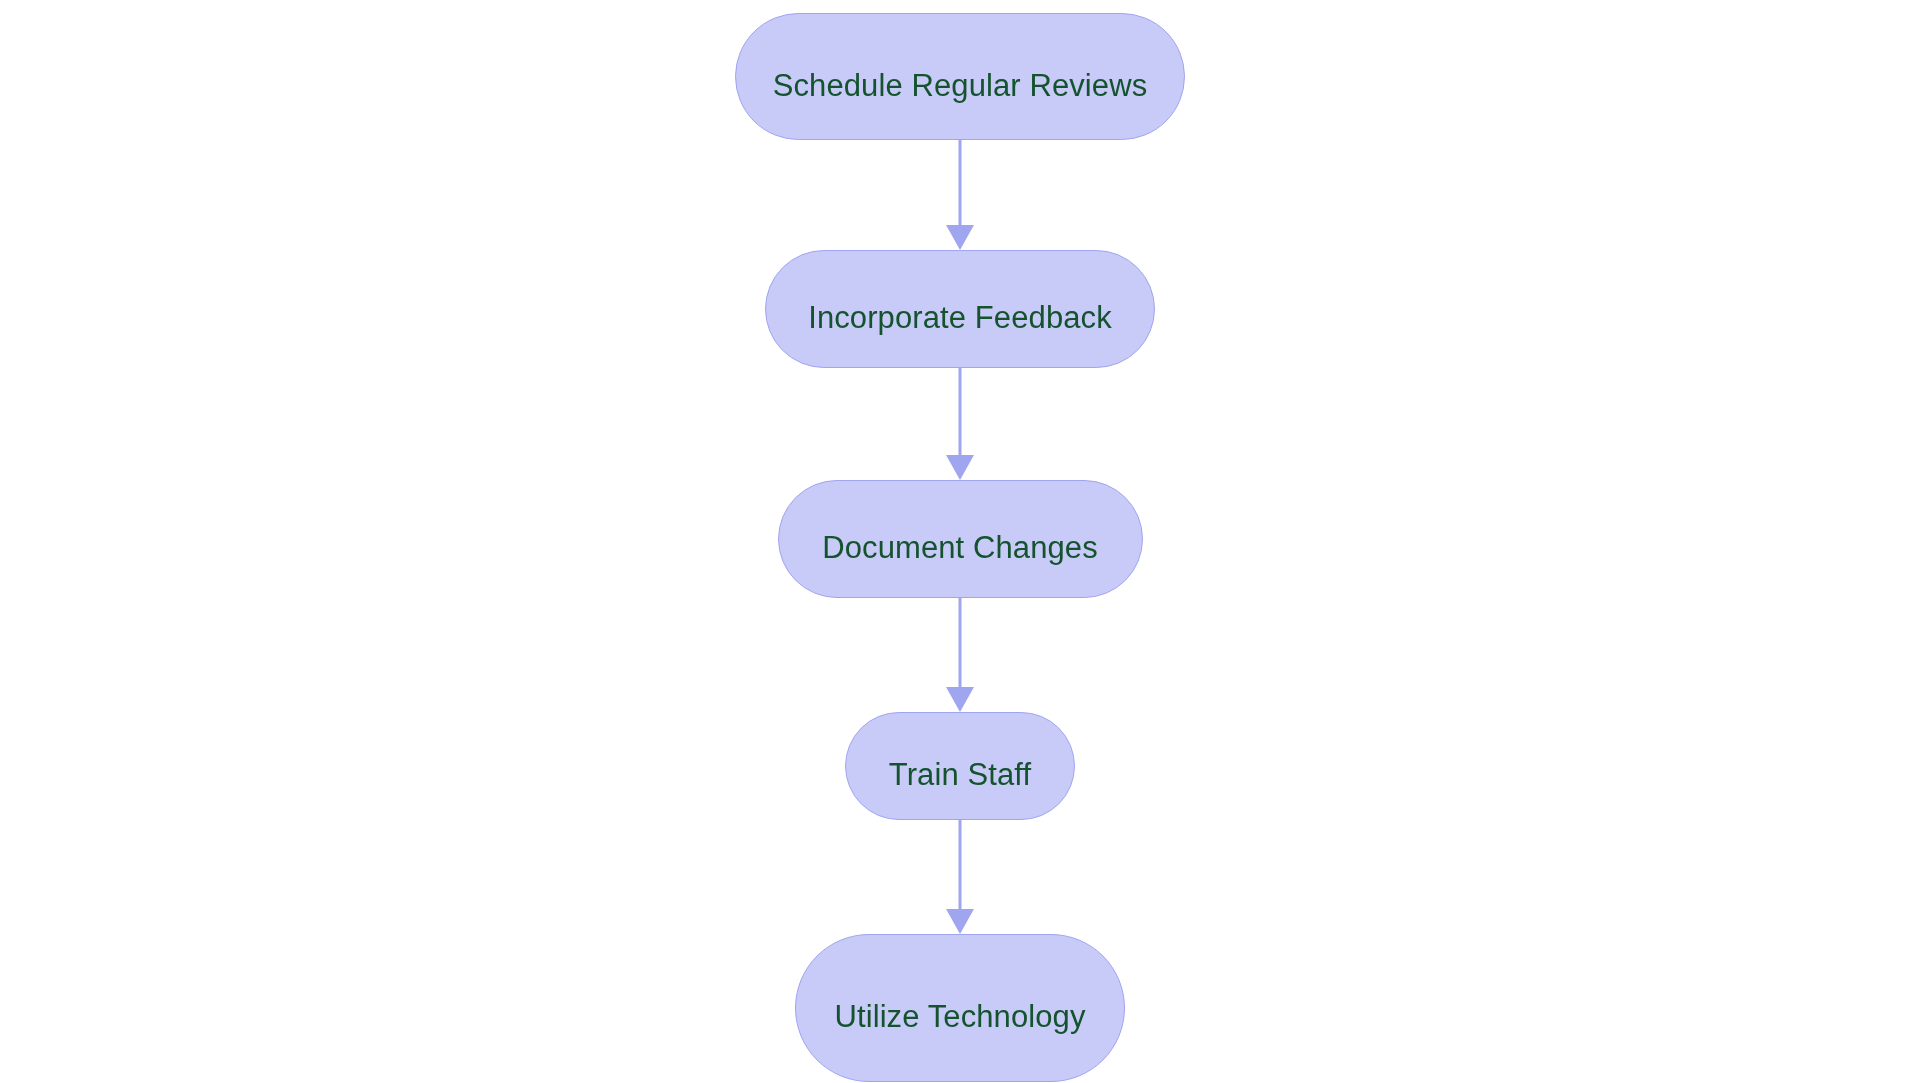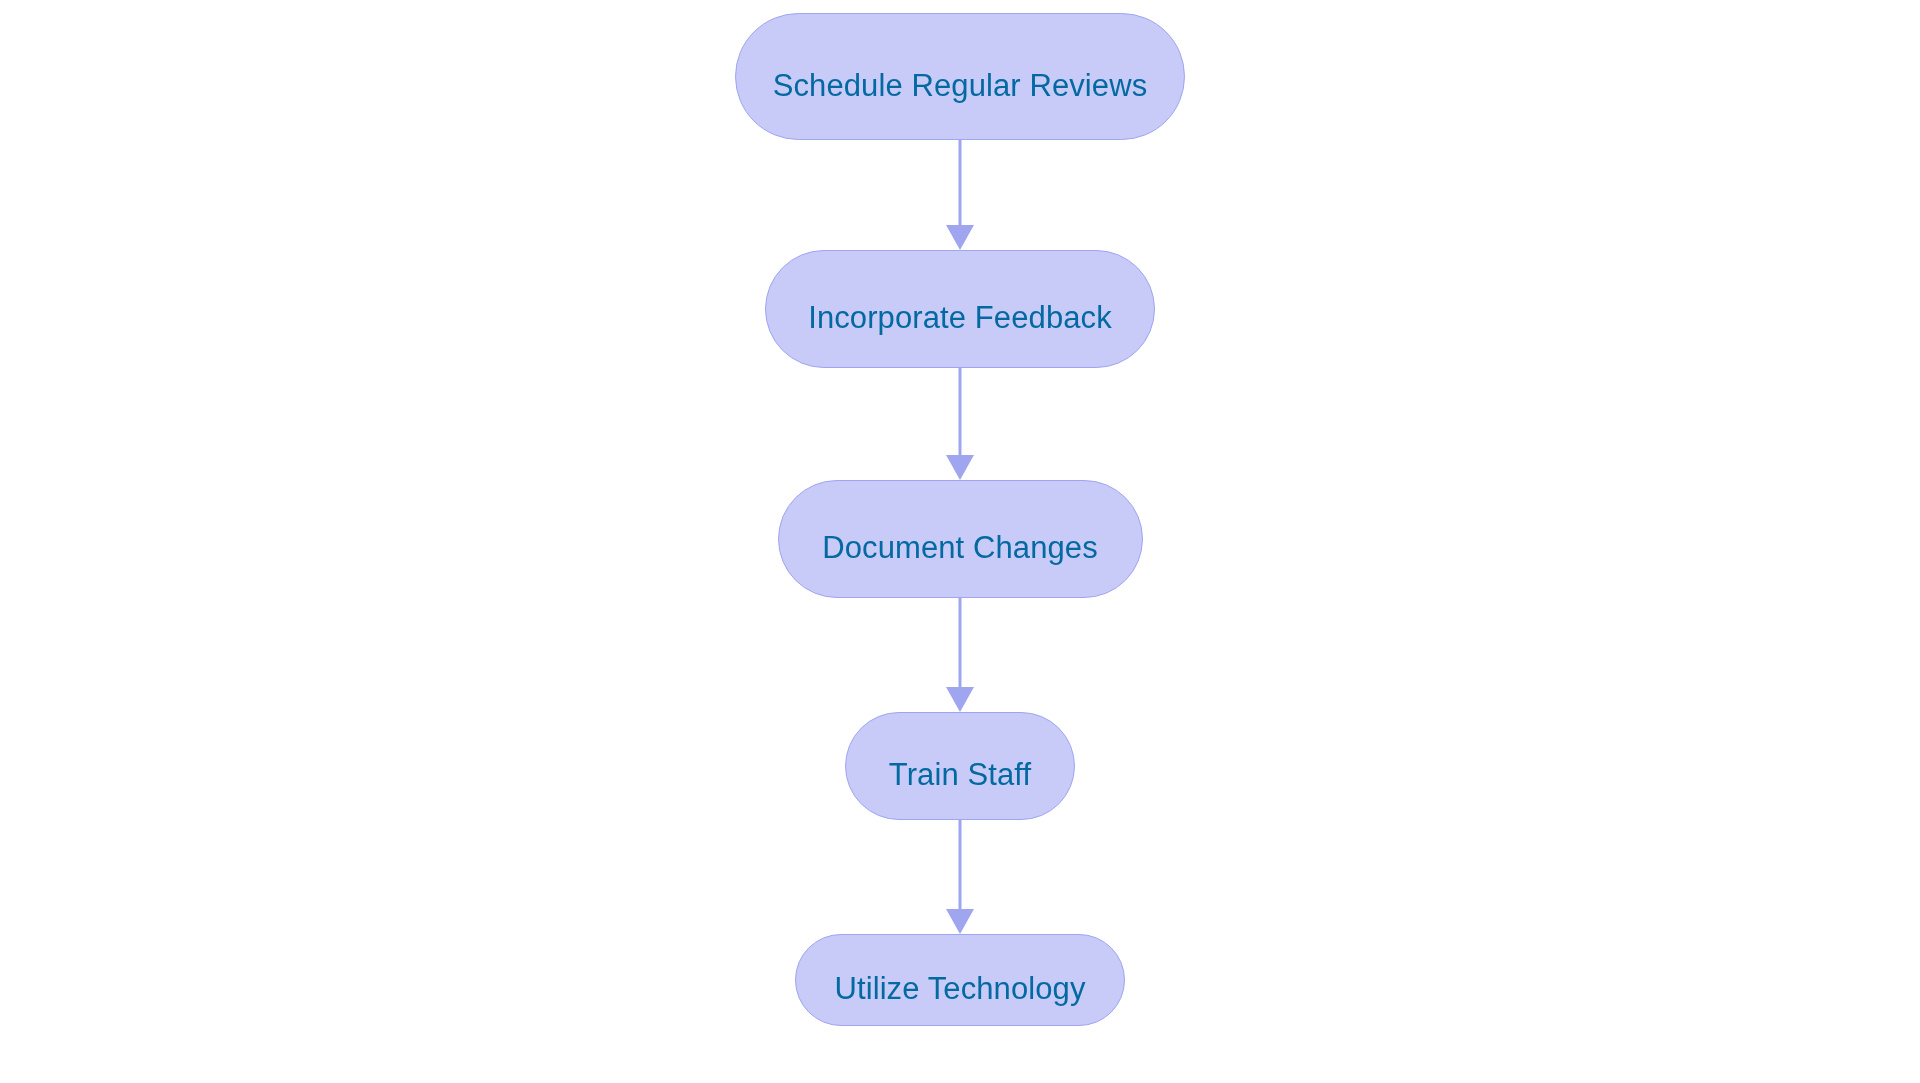--- a/index.html
+++ b/index.html
@@ -41,21 +41,21 @@
     border-radius: 999px;
     color: #3322cc;
     white-space: nowrap;
     user-select: none;
   }
   .flow-node .node-label {
     font-family: "Liberation Sans", sans-serif;
     font-size: 31px;
     font-weight: 400;
     letter-spacing: 0.1px;
-    color: #0369a1;
+    color: #14532d;
     line-height: 1;
     margin-top: 17px;
   }
   .flow-edge {
     position: relative;
     display: flex;
     align-items: center;
     justify-content: center;
     width: 40px;
   }
@@ -77,21 +77,21 @@
     border-left: 14px solid transparent;
     border-right: 14px solid transparent;
     border-top: 25px solid #a0a5f0;
   }
 
   
   .node-w1 { width: 450px; height: 127px; }
   .node-w2 { width: 390px; height: 118px; }
   .node-w3 { width: 365px; height: 118px; align-items: center; }
   .node-w4 { width: 230px; height: 108px; }
-  .node-w5 { width: 330px; height: 92px; }
+  .node-w5 { width: 330px; height: 148px; }
 
   .edge-h1 { height: 110px; }
   .edge-h2 { height: 112px; }
   .edge-h3 { height: 114px; }
   .edge-h4 { height: 114px; }
 
   .spacer-top { height: 13px; width: 1px; }
 </style>
 </head>
 <body>

